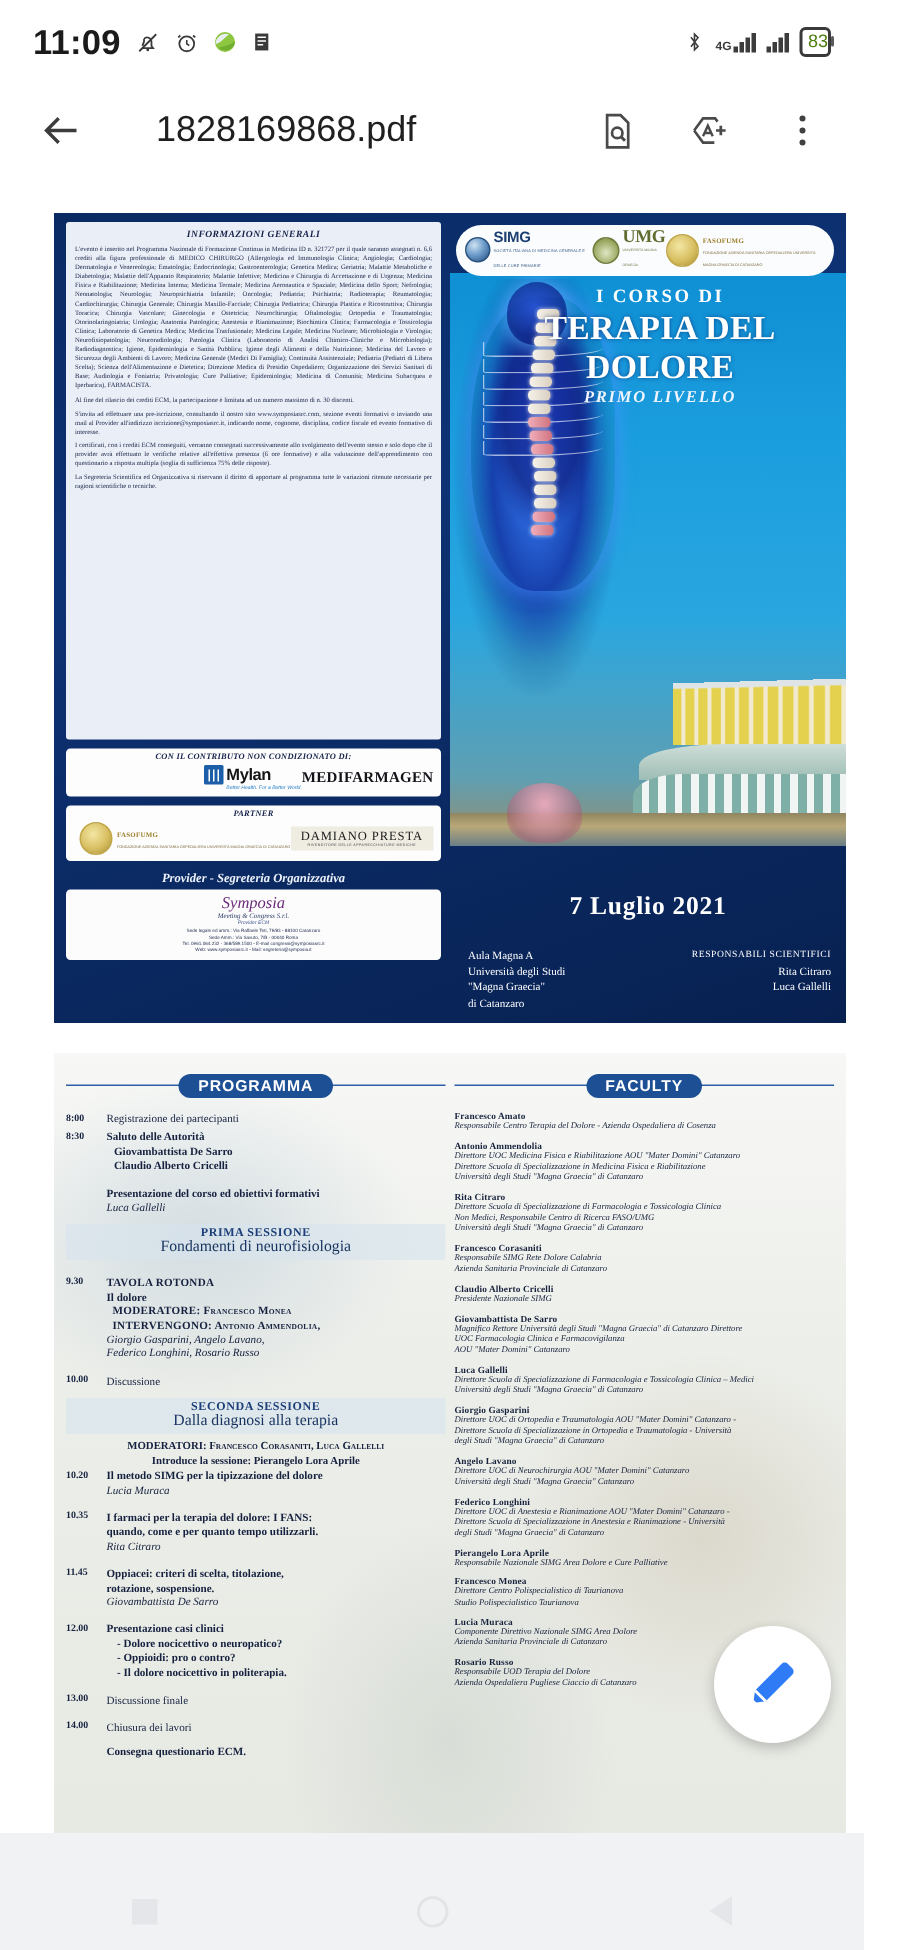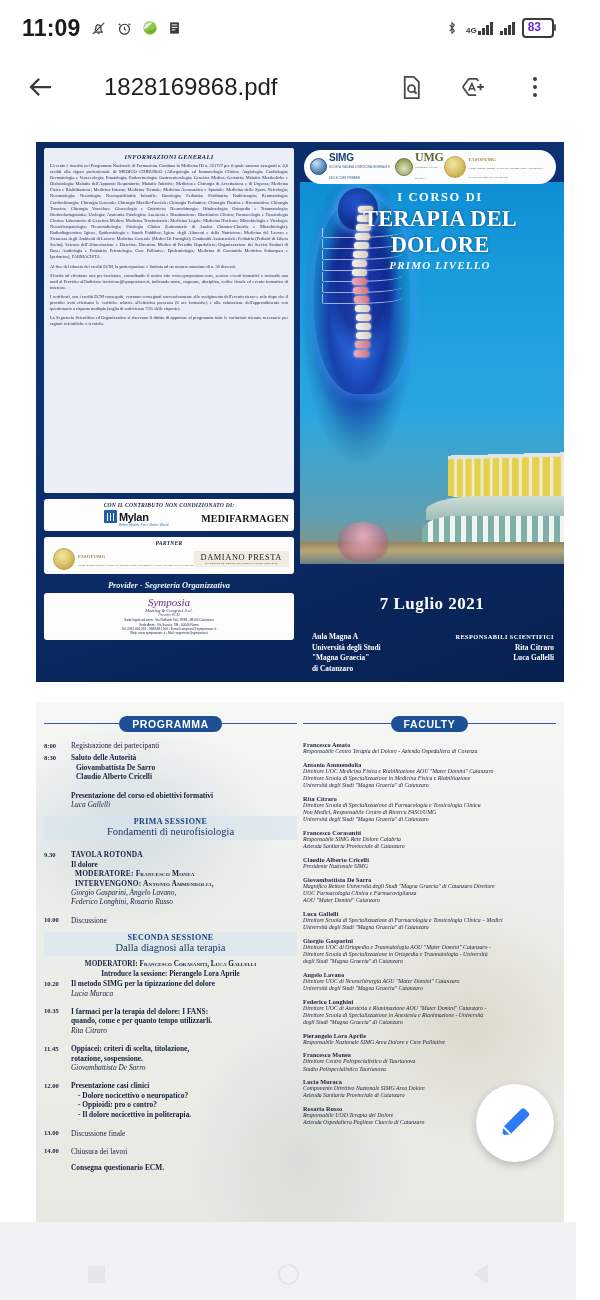--- a/index.html
+++ b/index.html
@@ -16,22 +16,22 @@
     height: 56px; display: flex; align-items: center;
     justify-content: space-between; padding: 0 22px;
     background: #ffffff;
   }
   .sb-left { display: flex; align-items: center; gap: 9px; }
   .sb-clock { font-size: 23px; font-weight: bold; color: #1b1b1b; letter-spacing: .2px; }
   .sb-right { display: flex; align-items: center; gap: 7px; }
   .ic { display: block; }
   .battery {
     border: 2px solid #3a3a3a; border-radius: 4px;
-    padding: 0px 11px 1px 4px; font-size: 12px; font-weight: bold;
-    color: #6d28d9; position: relative; line-height: 15px;
+    padding: 0px 0 1px 4px; font-size: 12px; font-weight: normal;
+    color: #4d7c0f; position: relative; line-height: 15px;
   }
   .battery::after {
     content: ""; position: absolute; right: -4px; top: 4px;
     width: 2px; height: 7px; background: #5a5a5a; border-radius: 1px;
   }
   .net { display: flex; align-items: flex-end; gap: 1px; }
   .net i { display: block; width: 3px; background: #3c3c3c; }
   .net i:nth-child(1){height:4px}.net i:nth-child(2){height:7px}
   .net i:nth-child(3){height:10px}.net i:nth-child(4){height:13px}
   .net-label { font-size: 8px; font-weight: bold; color: #3c3c3c; margin-right: 1px; line-height: 8px;}
@@ -99,21 +99,21 @@
   .logos-row { display: flex; align-items: center; justify-content: flex-end; margin-top: 2px; }
   .mylan { display: flex; flex-direction: column; align-items: flex-start; }
   .mylan-top { display: flex; align-items: center; gap: 2px; }
   .mylan-mark {
     width: 13px; height: 13px; background: #1c5fa8; border-radius: 1px;
     display: flex; align-items: center; justify-content: center; gap: 1.3px;
   }
   .mylan-mark i { display:block; width: 1.6px; height: 8px; background: #fff; }
   .mylan-word { font-size: 11px; font-weight: bold; color: #151515; letter-spacing: -.3px; }
   .mylan-tag { font-size: 3.4px; color: #2a7fc9; margin-left: 15px; line-height: 4.4px; font-style: italic;}
-  .medifarmagen { font-family: "Liberation Serif", serif; font-weight: bold; font-size: 10px; color: #13131a; letter-spacing: .2px; margin-left: 32px; }
+  .medifarmagen { font-family: "Liberation Serif", serif; font-weight: bold; font-size: 10px; color: #13131a; letter-spacing: .2px; }
 
   .seal {
     width: 22px; height: 22px; border-radius: 50%;
     background: radial-gradient(circle at 40% 35%, #f3e7a4 0%, #d8bf62 55%, #a98f33 100%);
     border: 1px solid #c2a64a; flex: none;
   }
   .fasoumg-blk { display: flex; align-items: center; gap: 3px; }
   .fasoumg-txt { line-height: 4px; }
   .fasoumg-name { font-size: 4.6px; font-weight: bold; color: #9d7f2a; font-family: "Liberation Serif", serif; letter-spacing: .2px;}
   .fasoumg-sub { font-size: 2.5px; color: #7d6a3e; letter-spacing: 0px; }
@@ -230,21 +230,21 @@
   .t-sub {
     font-family: "Liberation Serif", serif; font-style: italic; font-weight: bold;
     color: #f2f6fc; font-size: 11px; letter-spacing: 1.2px; margin-top: 1px;
   }
   .date-block { position: absolute; left: 0; right: 0; bottom: 68px; text-align: center; z-index: 5; }
   .date-txt { font-family: "Liberation Serif", serif; font-weight: bold; color: #ffffff; font-size: 17px; letter-spacing: .5px; }
   .venue-row {
     position: absolute; left: 0; right: 0; bottom: 8px; z-index: 5;
     display: flex; justify-content: space-between; padding: 0 10px 0 12px;
   }
-  .venue, .resp { font-family: "Liberation Serif", serif; color: #ffffff; font-weight: bold; font-size: 7.4px; line-height: 10.4px; }
+  .venue, .resp { font-family: "Liberation Serif", serif; color: #ffffff; font-weight: normal; font-size: 7.4px; line-height: 10.4px; }
   .resp { text-align: right; }
   .resp-label { font-size: 6.4px; letter-spacing: .4px; }
 
   
   .prog-page {
     position: relative; margin: 20px 36px 0 36px; min-height: 520px;
     background: linear-gradient(180deg,#f7f8f6 0%,#eceee9 40%,#e7e9e3 100%);
     overflow: hidden;
   }
   .prog-page::before {

